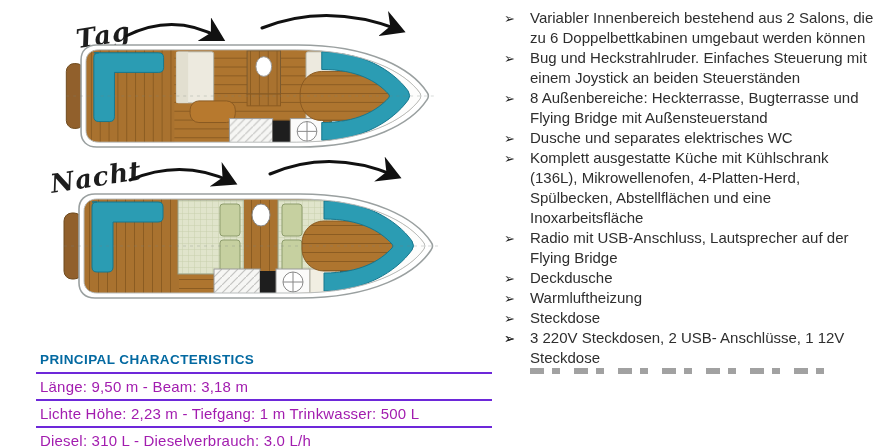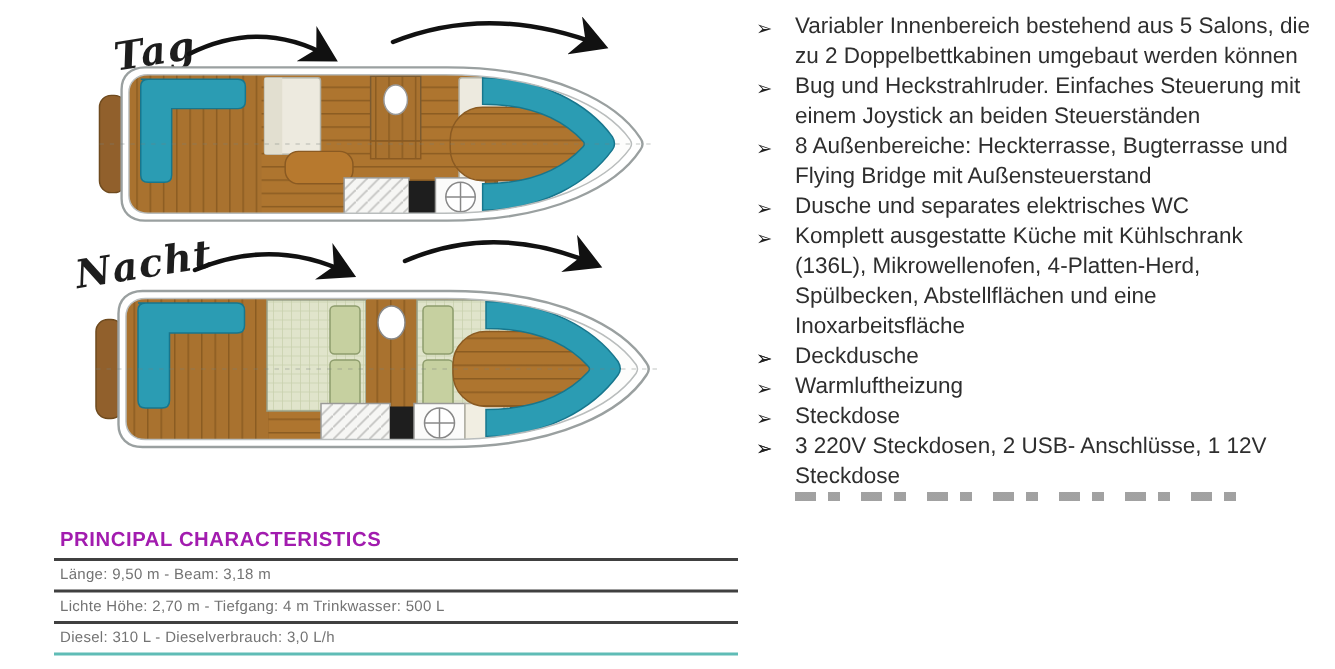--- a/index.html
+++ b/index.html
@@ -26,26 +26,26 @@
   .boat-svg{position:absolute;}
   #day-boat{left:62px;top:40px;}
   #night-boat{left:62px;top:182px;}
 
   
   .char-table{
     position:absolute;left:36px;top:350px;width:456px;
   }
   .char-title{
     font-size:13.5px;font-weight:bold;letter-spacing:.4px;
-    color:#a21caf;padding:2px 4px 5px 4px;
+    color:#0369a1;padding:2px 4px 5px 4px;
   }
   .char-row{
-    font-size:10px;color:#737373;
+    font-size:15px;color:#a21caf;
     padding:4px 4px 4px 4px;
-    border-top:2px solid #404040;
+    border-top:2px solid #6d28d9;
     letter-spacing:.2px;
     white-space:nowrap;
   }
   .char-row:last-child{border-bottom:2px solid #5fbcb6;}
 
   
   .features{
     position:absolute;left:502px;top:8px;width:372px;
     list-style:none;margin:0;padding:0;
   }
@@ -179,30 +179,30 @@
     <rect x="240" y="32" width="92" height="50" rx="22" fill="url(#pWoodH)" stroke="#8a5a22"></rect>
     <path d="M262,12 C302,12 334,30 350,52 Q353,57 350,61 C334,83 302,102 262,102 L262,84 C298,84 318,72 330,59 Q332,57 330,55 C318,42 298,30 262,30 Z" fill="#2b9cb3" stroke="#17768d"></path>
   </g>
   <path d="M35,10 H236 C306,10 347,33 362,54 Q364,57 362,60 C347,81 306,104 236,104 H35 C27,104 22,99 22,92 V22 C22,15 27,10 35,10 Z" fill="none" stroke="#b9bdbd" stroke-width="1"></path>
   <line x1="2" y1="57" x2="380" y2="57" stroke="#78827f" stroke-opacity=".3" stroke-dasharray="3,4"></line>
 </svg>
 
 <div class="char-table">
   <div class="char-title">PRINCIPAL CHARACTERISTICS</div>
   <div class="char-row">Länge:  9,50 m - Beam: 3,18 m</div>
-  <div class="char-row">Lichte Höhe: 2,70 m -  Tiefgang:  4 m   Trinkwasser: 500 L</div>
+  <div class="char-row">Lichte Höhe: 2,23 m -  Tiefgang:  1 m   Trinkwasser: 500 L</div>
   <div class="char-row">Diesel: 310 L - Dieselverbrauch: 3,0 L/h</div>
 </div>
 
 <ul class="features">
-  <li><span class="bullet">➢</span><span>Variabler Innenbereich bestehend aus 5 Salons, die zu 2 Doppelbettkabinen umgebaut werden können</span></li>
+  <li><span class="bullet">➢</span><span>Variabler Innenbereich bestehend aus 2 Salons, die zu 6 Doppelbettkabinen umgebaut werden können</span></li>
   <li><span class="bullet">➢</span><span>Bug und Heckstrahlruder. Einfaches Steuerung mit einem Joystick an beiden Steuerständen</span></li>
   <li><span class="bullet">➢</span><span>8 Außenbereiche: Heckterrasse, Bugterrasse und Flying Bridge mit Außensteuerstand</span></li>
   <li><span class="bullet">➢</span><span>Dusche und separates elektrisches WC</span></li>
   <li><span class="bullet">➢</span><span>Komplett ausgestatte Küche mit Kühlschrank (136L), Mikrowellenofen, 4-Platten-Herd, Spülbecken, Abstellflächen und eine Inoxarbeitsfläche</span></li>
-  <li><span class="bullet">➢</span></li>
+  <li><span class="bullet">➢</span><span>Radio mit USB-Anschluss, Lautsprecher auf der Flying Bridge</span></li>
   <li><span class="bullet">➢</span><span>Deckdusche</span></li>
   <li><span class="bullet">➢</span><span>Warmluftheizung</span></li>
   <li><span class="bullet">➢</span><span>Steckdose</span></li>
   <li><span class="bullet">➢</span></li>
   <li><span class="bullet">➢</span><span>3 220V Steckdosen, 2 USB- Anschlüsse, 1 12V Steckdose</span></li>
   <li class="clipped"><span class="bullet">➢</span><span class="dash-marks"></span></li>
 </ul>
 
 </body></html>

